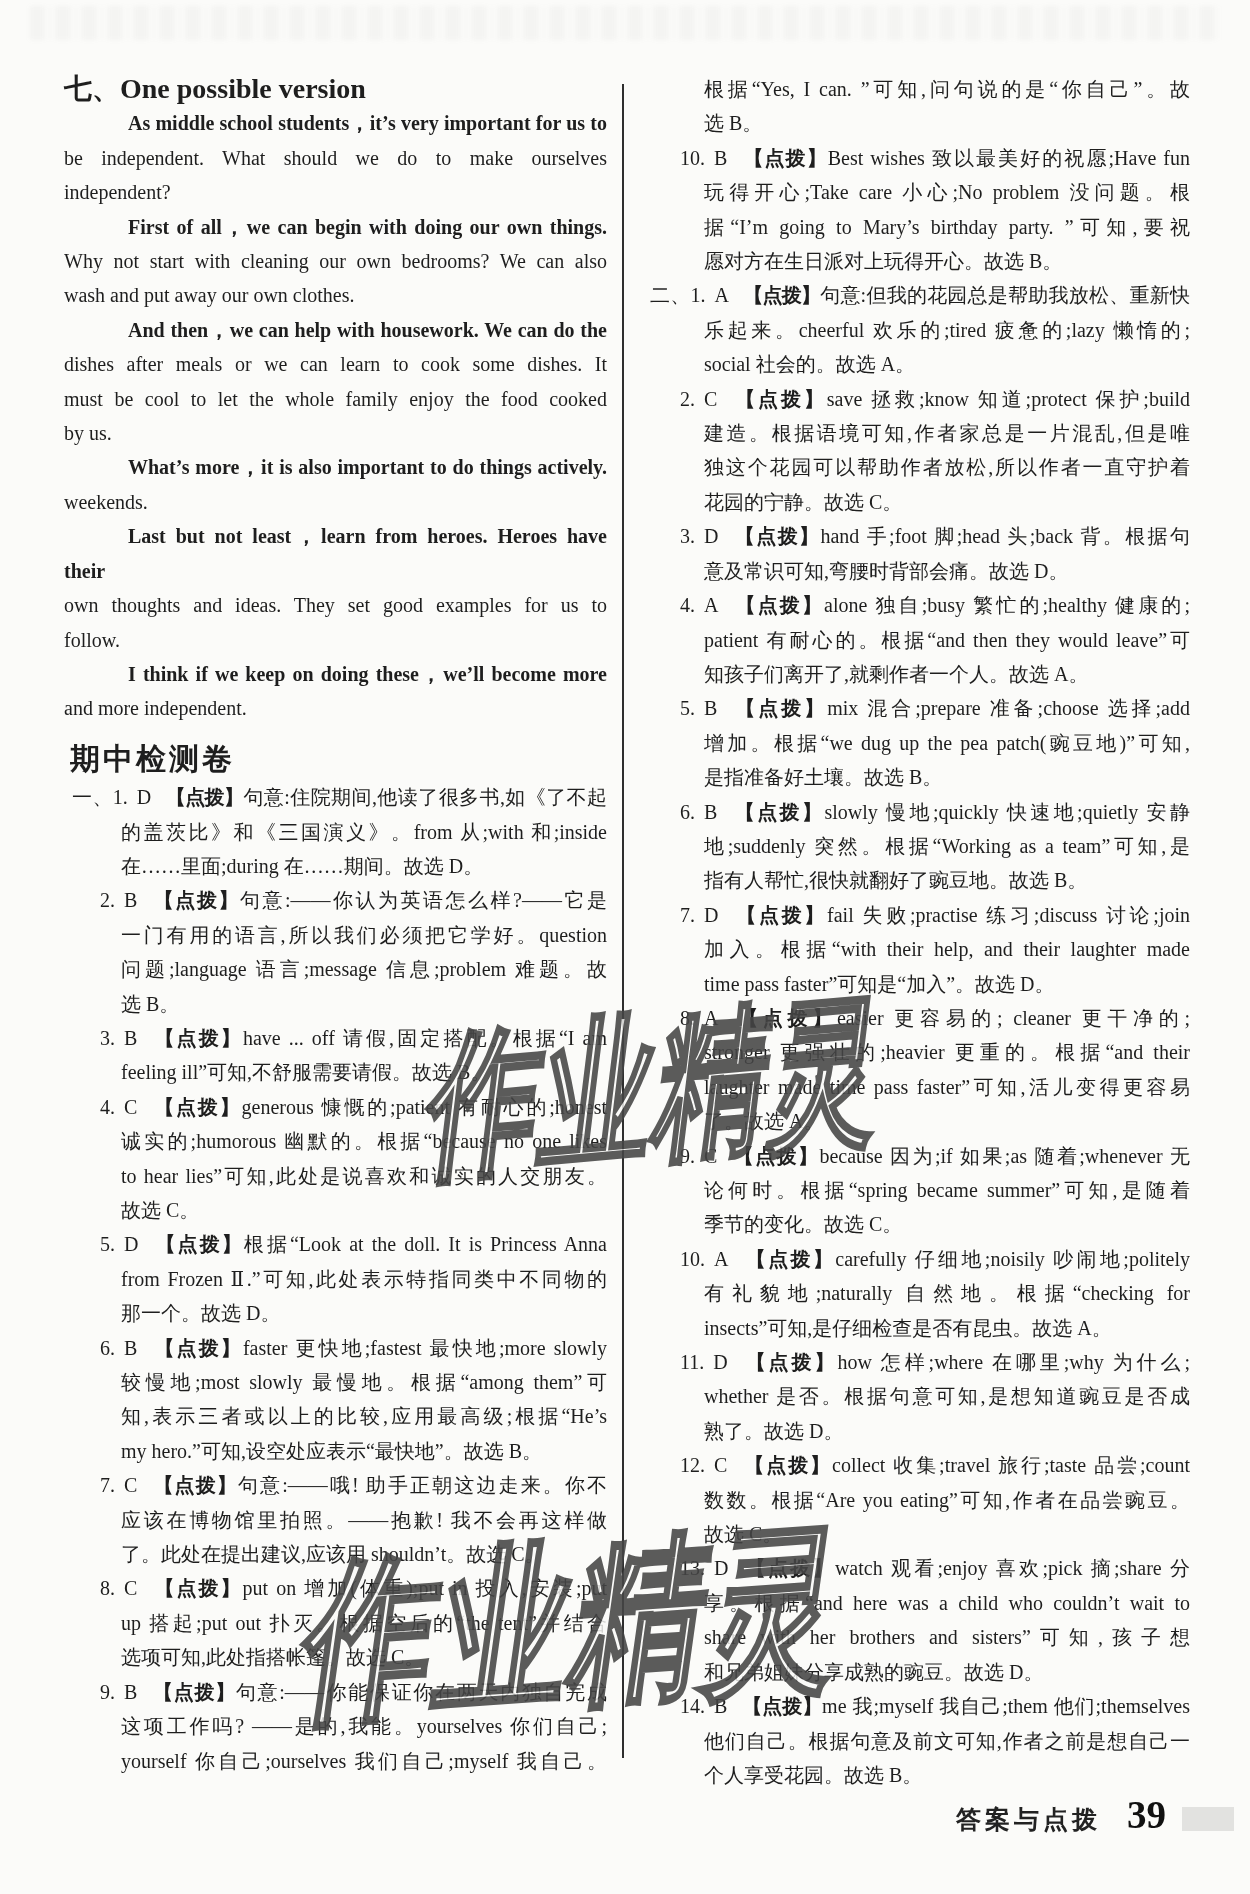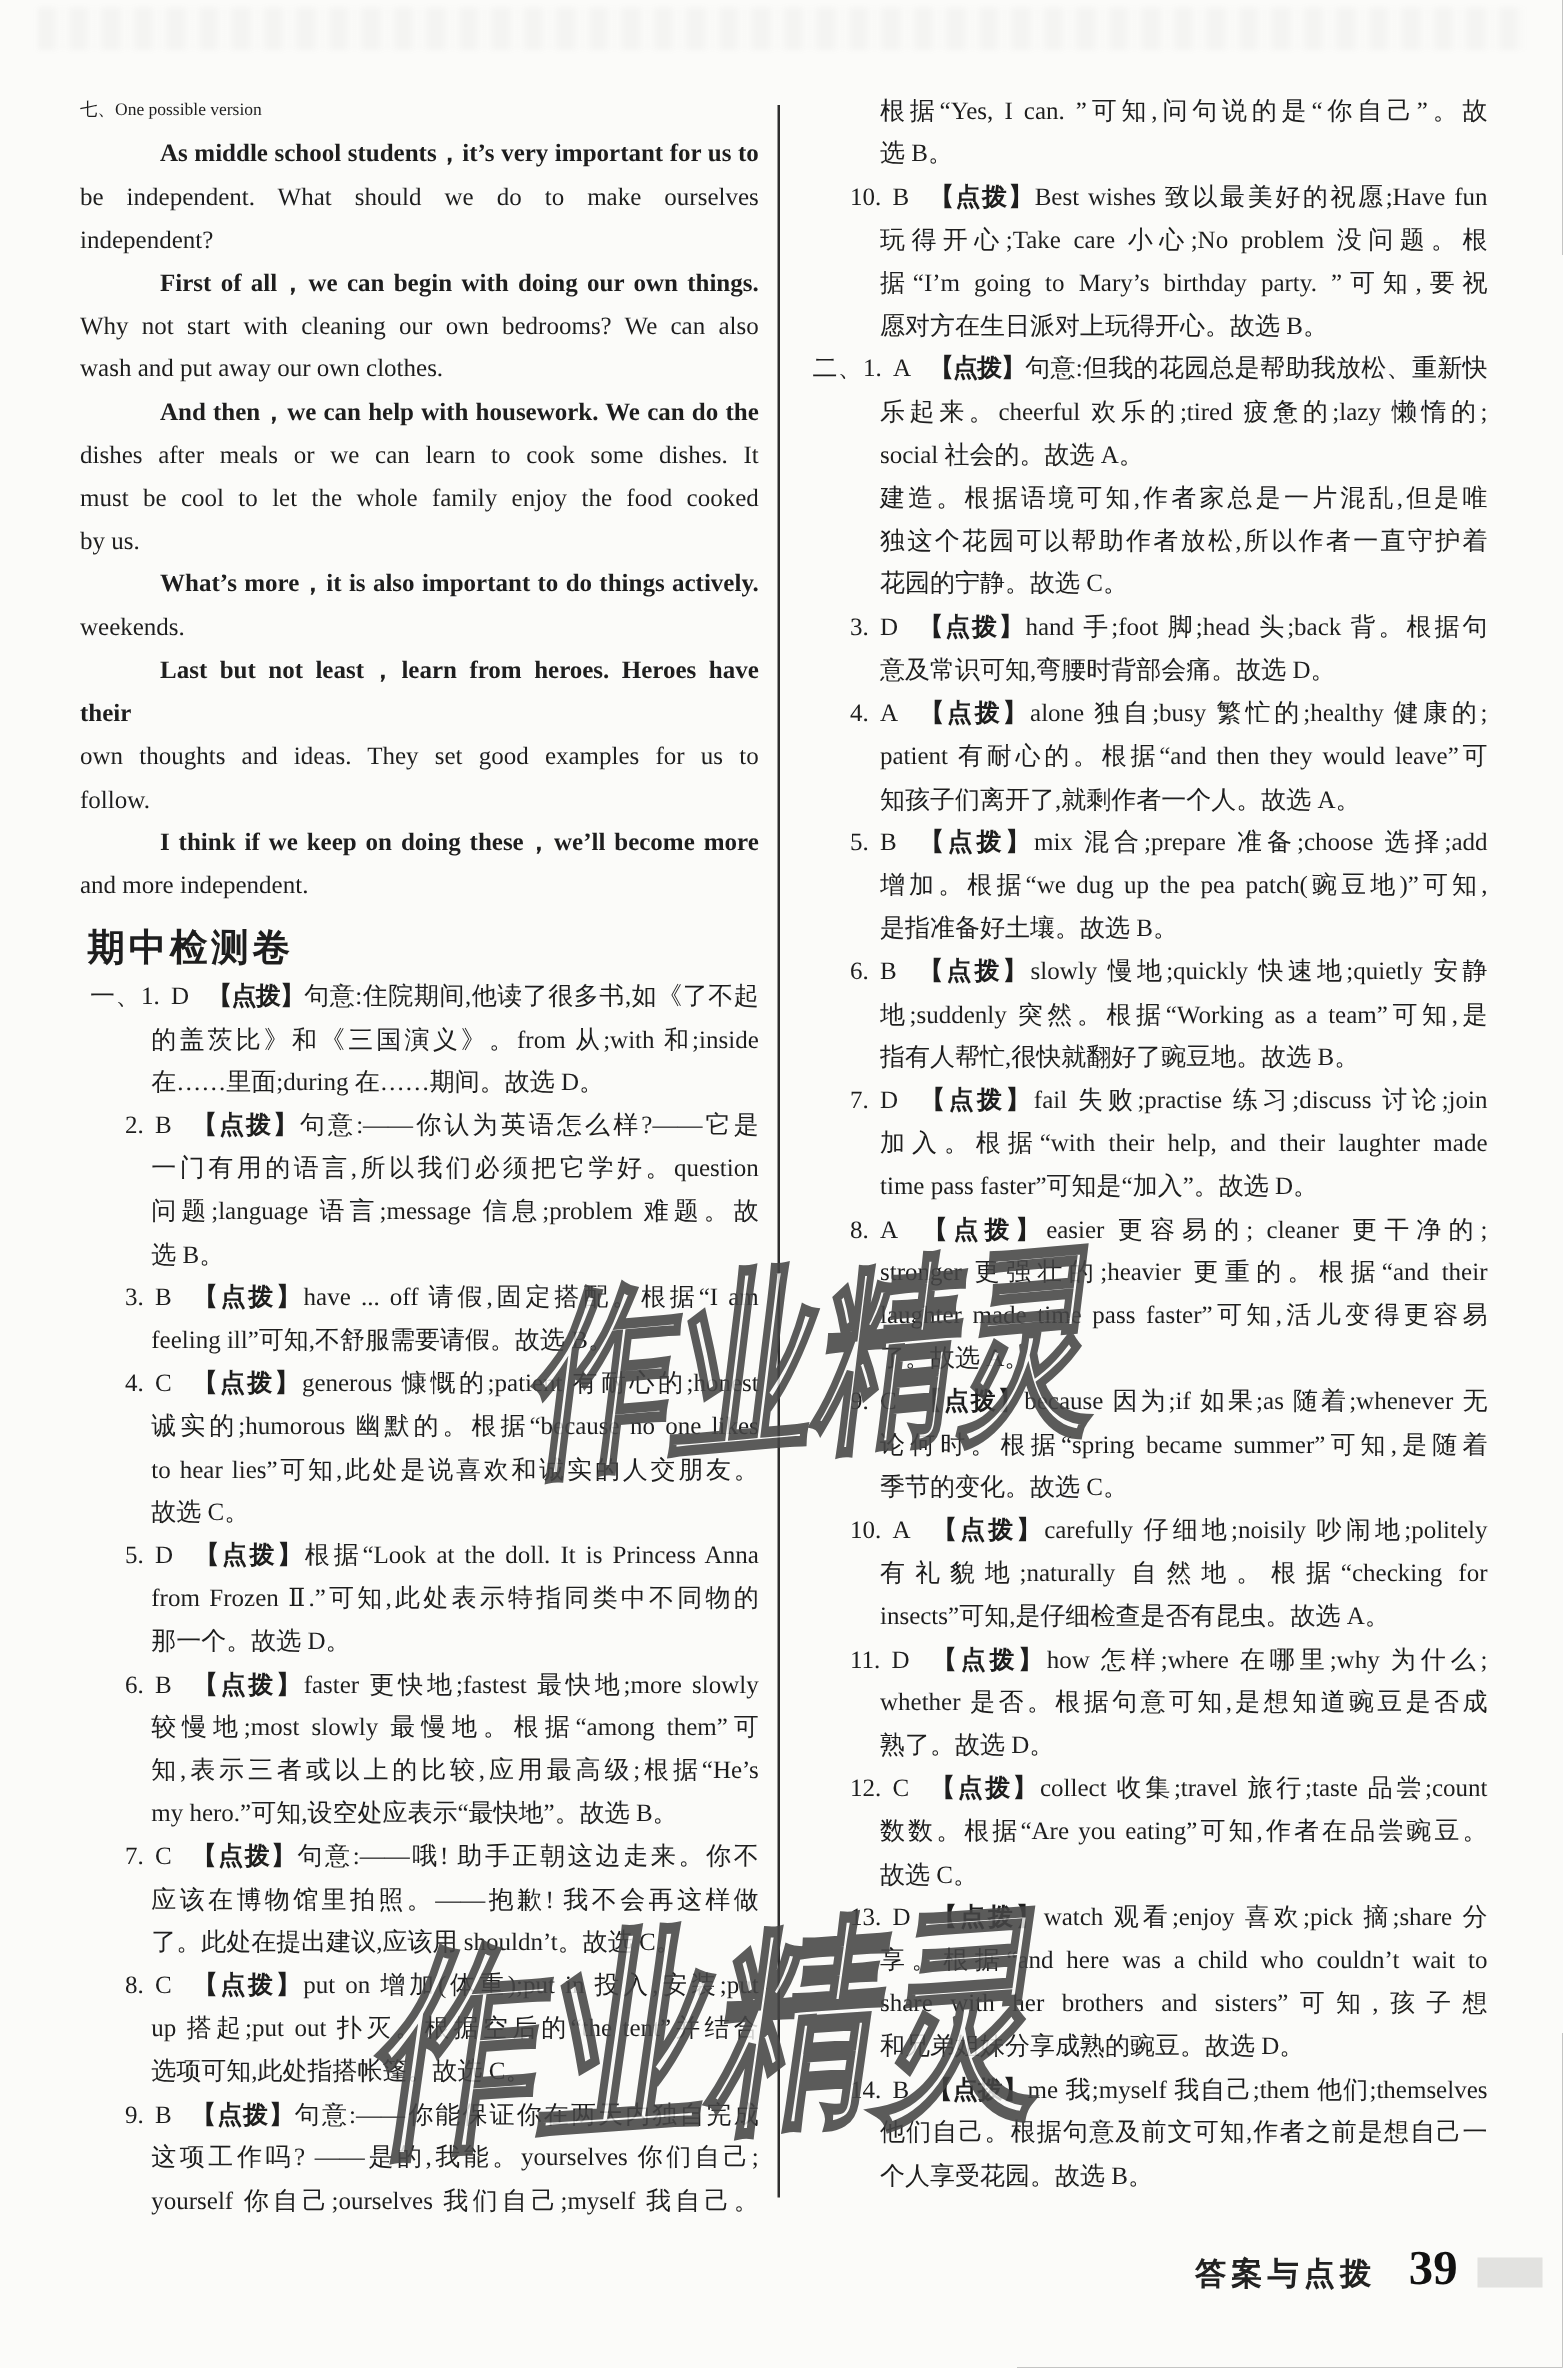--- a/index.html
+++ b/index.html
@@ -15,21 +15,21 @@
   .col{position:absolute;top:72px;}
   .col-left{left:64px;width:543px;}
   .col-right{left:640px;width:550px;}
   .line{
     line-height:34.4px;
     text-align:justify;
     text-align-last:left;
   }
   .line.just{text-align-last:justify;}
   .para .line.first{text-indent:64px;font-weight:bold;}
-  .h-num{font-size:14px;}
+  .h-num{font-size:28px;font-weight:bold;}
   .sec-heading{
     font-family:"Liberation Sans","DejaVu Sans",sans-serif;
     font-weight:700;
     font-size:30px;
     letter-spacing:3px;
     line-height:34.4px;
     margin:16px 0 4px 6px;
   }
   .item{padding-left:57px;}
   .col-right .item{padding-left:64px;}
@@ -202,20 +202,21 @@
         <div class="line just">玩得开心;Take care 小心;No problem 没问题。根</div>
         <div class="line just">据“I’m going to Mary’s birthday party. ”可知,要祝</div>
         <div class="line">愿对方在生日派对上玩得开心。故选 B。</div>
       </div>
       <div class="item">
         <div class="line first off-sm just"><span class="pfx">二、1.</span><span class="ans">A</span><span class="tip">【点拨】</span>句意:但我的花园总是帮助我放松、重新快</div>
         <div class="line just">乐起来。cheerful 欢乐的;tired 疲惫的;lazy 懒惰的;</div>
         <div class="line">social 社会的。故选 A。</div>
       </div>
       <div class="item">
+        <div class="line first off-md just"><span class="pfx">2.</span><span class="ans">C</span><span class="tip">【点拨】</span>save 拯救;know 知道;protect 保护;build</div>
         <div class="line just">建造。根据语境可知,作者家总是一片混乱,但是唯</div>
         <div class="line just">独这个花园可以帮助作者放松,所以作者一直守护着</div>
         <div class="line">花园的宁静。故选 C。</div>
       </div>
       <div class="item">
         <div class="line first off-md just"><span class="pfx">3.</span><span class="ans">D</span><span class="tip">【点拨】</span>hand 手;foot 脚;head 头;back 背。根据句</div>
         <div class="line">意及常识可知,弯腰时背部会痛。故选 D。</div>
       </div>
       <div class="item">
         <div class="line first off-md just"><span class="pfx">4.</span><span class="ans">A</span><span class="tip">【点拨】</span>alone 独自;busy 繁忙的;healthy 健康的;</div>

